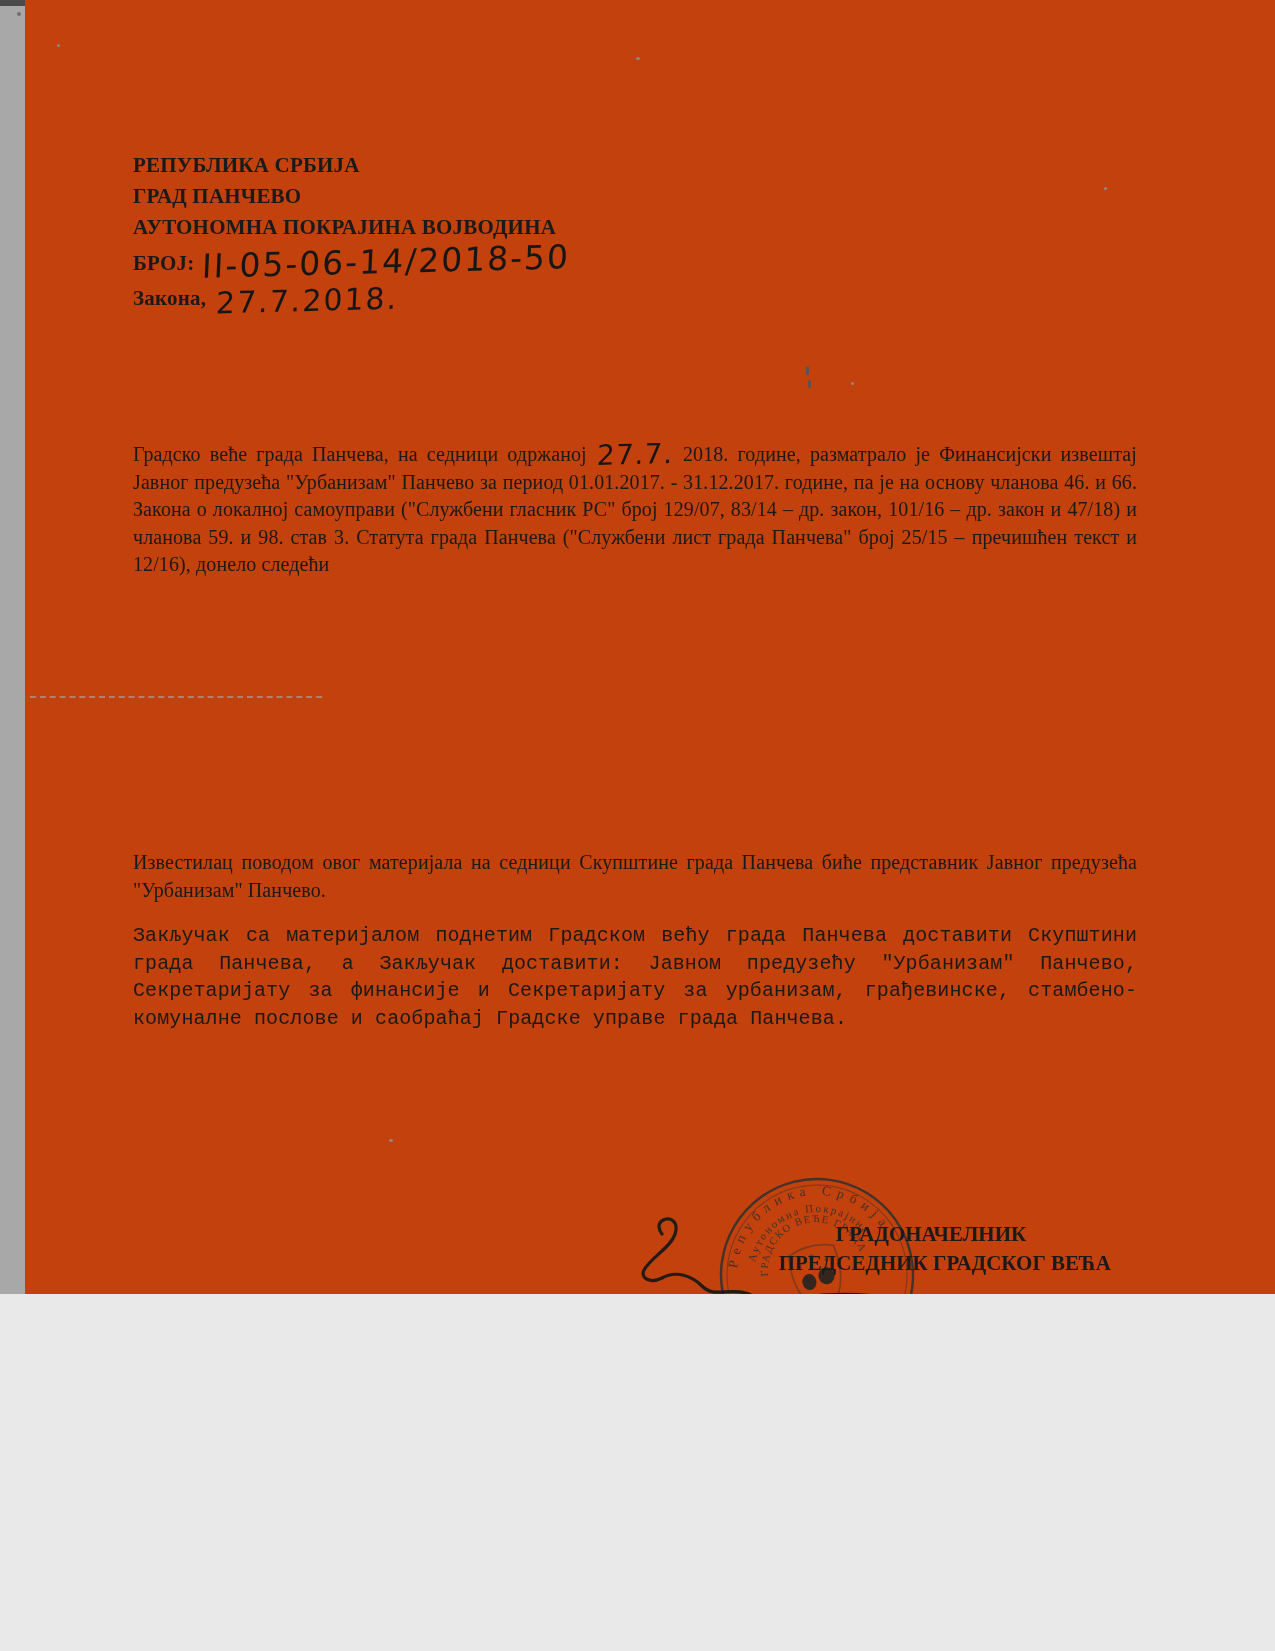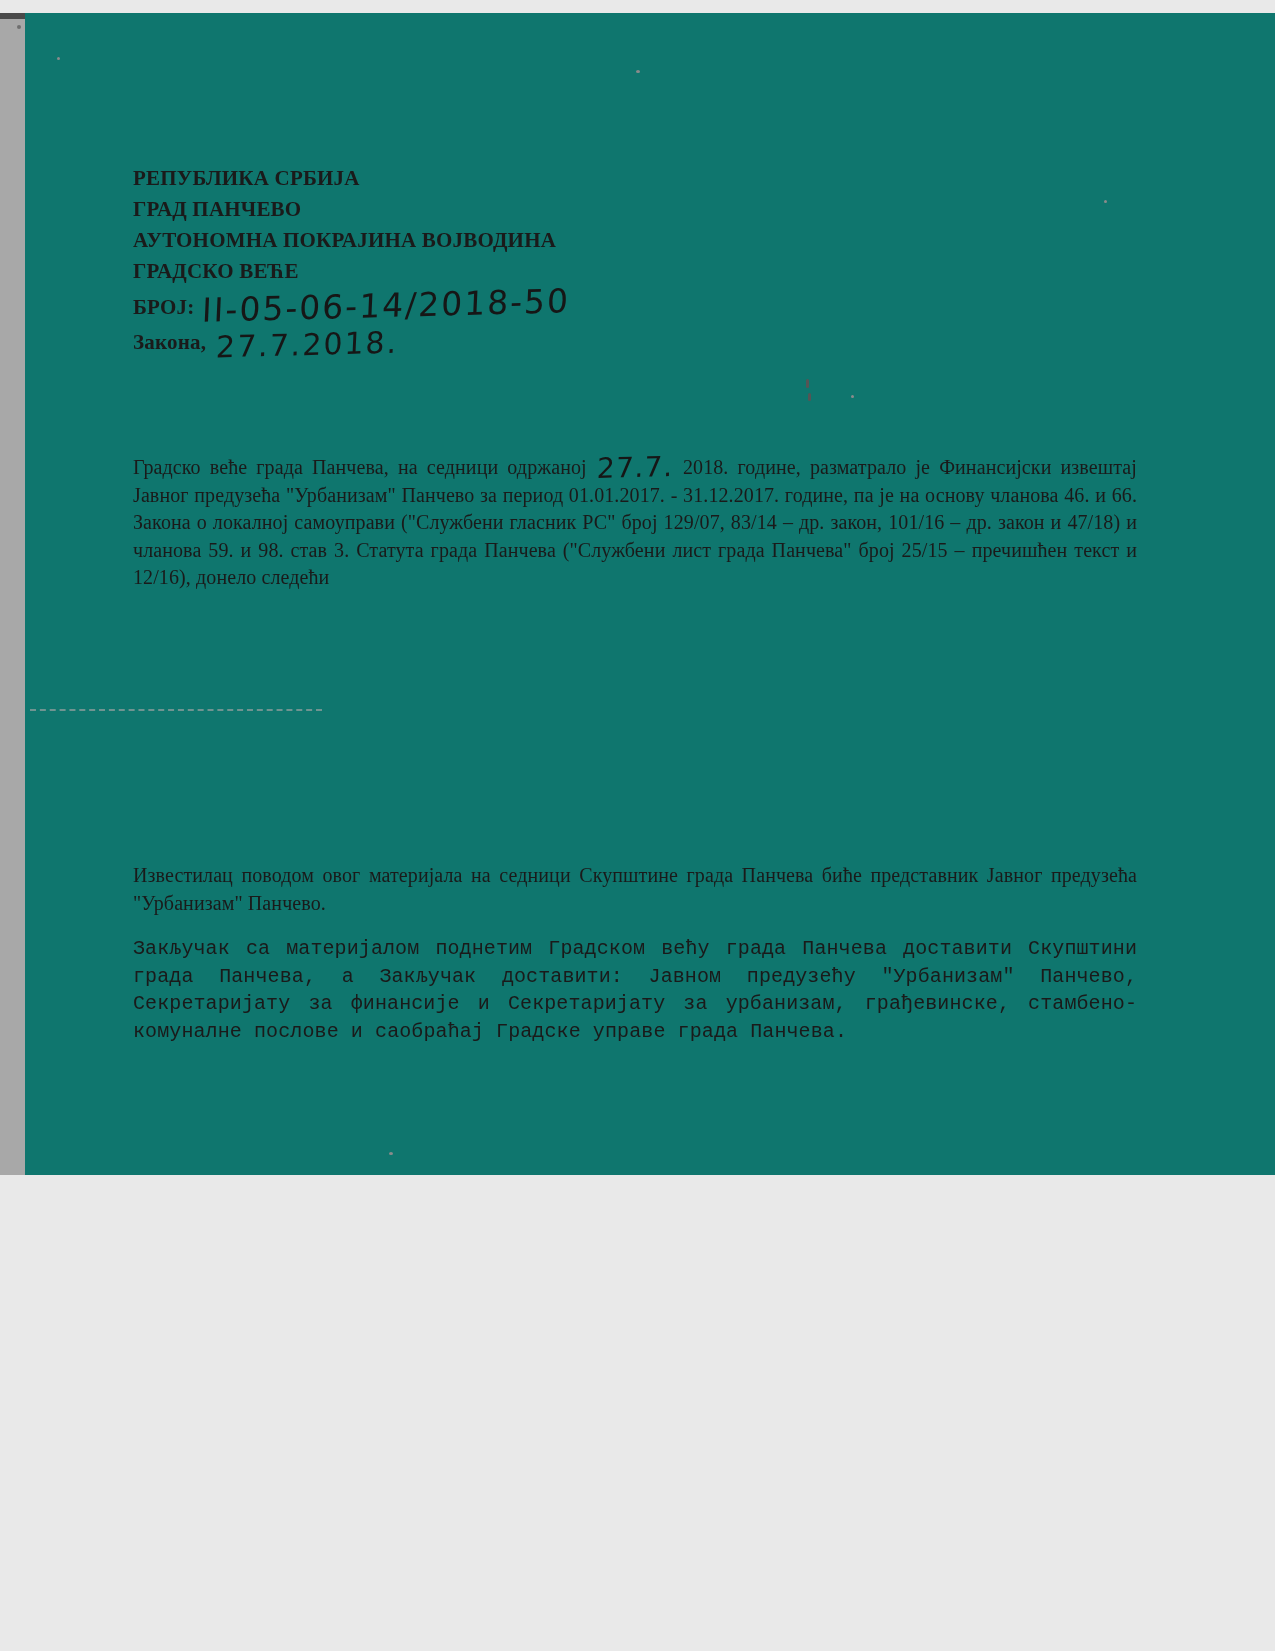--- a/index.html
+++ b/index.html
@@ -1,25 +1,24 @@
 <!DOCTYPE html>
 <html><head>
 <meta charset="utf-8">
 <style>
   * { margin: 0; padding: 0; box-sizing: border-box; }
   html, body { background: #e9e9e9; }
   .page {
     position: relative;
     width: 1275px;
-    height: 1162px;
-    background: #0f766e;
+    height: 1294px;
+    background: #c2410c;
     font-family: "Liberation Serif", serif;
     color: #1a1a1a;
     overflow: hidden;
-    margin-top: 13px;
   }
   
   .scan-strip {
     position: absolute; left: 0; top: 0; width: 25px; height: 100%;
     background: #a8a8a8;
   }
   .scan-strip-dark { position: absolute; left: 0; top: 0; width: 25px; height: 6px; background: #4a4a4a; }
   .speck { position: absolute; background: #8b8b8b; border-radius: 50%; }
 
   
@@ -93,21 +92,20 @@
   <div class="speck" style="left:808px;top:380px;width:3px;height:8px;background:#555;border-radius:2px;"></div>
   <div class="speck" style="left:851px;top:382px;width:3px;height:3px;"></div>
   <div class="speck" style="left:1104px;top:187px;width:3px;height:3px;"></div>
   <div class="speck" style="left:389px;top:1139px;width:4px;height:3px;"></div>
   <div class="faint-line"></div>
 
   <div class="letterhead">
     <div>РЕПУБЛИКА СРБИЈА</div>
     <div>ГРАД ПАНЧЕВО</div>
     <div>АУТОНОМНА ПОКРАЈИНА ВОЈВОДИНА</div>
-    <div>ГРАДСКО ВЕЋЕ</div>
     <div class="num-line">
       <span>БРОЈ:</span><span class="handwriting hw-number">II-05-06-14/2018-50</span>
     </div>
     <div class="place-line">
       <span>Закона,</span><span class="handwriting hw-date">27.7.2018.</span>
     </div>
   </div>
 
   <p class="para para1">
     <span>Градско веће града Панчева, на седници одржаној</span><span class="handwriting hw-inline">27.7.</span><span>2018. године, разматрало је Финансијски извештај Јавног предузећа "Урбанизам" Панчево за период 01.01.2017. - 31.12.2017. године, па је на основу чланова 46. и 66. Закона о локалној самоуправи ("Службени гласник РС" број 129/07, 83/14 – др. закон, 101/16 – др. закон и 47/18) и чланова 59. и 98. став 3. Статута града Панчева ("Службени лист града Панчева" број 25/15 – пречишћен текст и 12/16), донело следећи</span>

